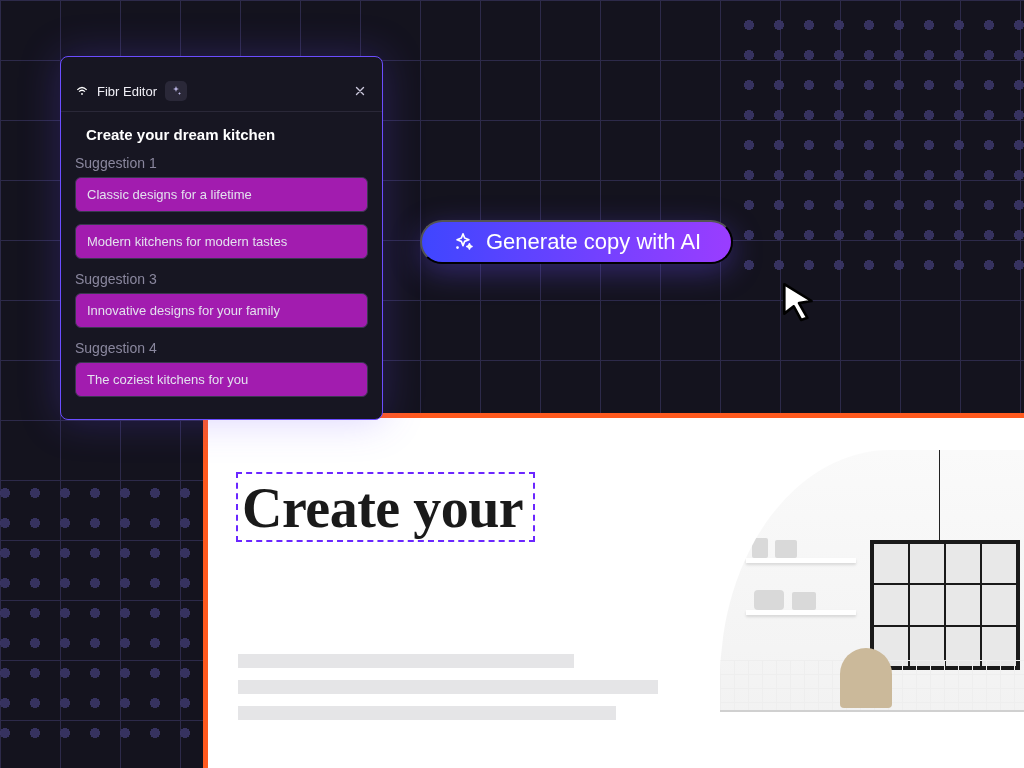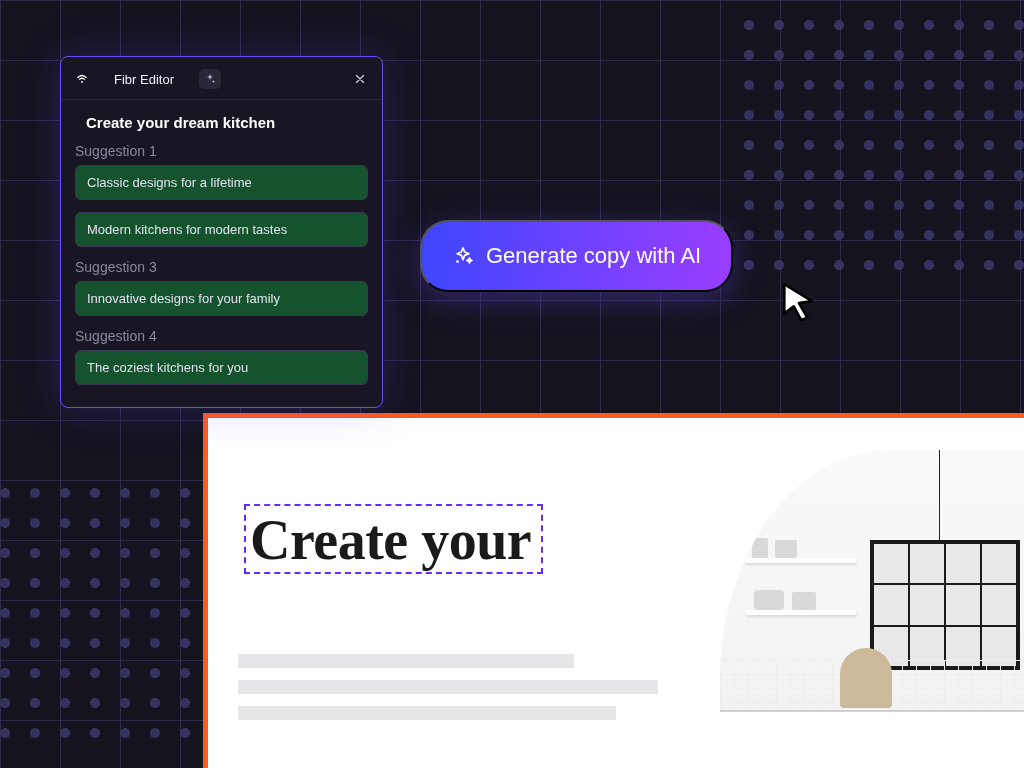--- a/index.html
+++ b/index.html
@@ -32,23 +32,24 @@
     top: 56px; left: 60px;
     width: 323px;
     background: #171622;
     border: 1.5px solid #6b4dff;
     border-radius: 8px;
     box-shadow: 0 0 40px rgba(107,77,255,0.25);
     color: #fff;
     z-index: 5;
   }
   .panel-header {
-    display: flex; align-items: center; gap: 25px;
+    display: flex; align-items: center; gap: 8px;
     padding: 12px 14px 10px 14px;
     border-bottom: 1px solid #2a2838;
+    margin-top: 12px;
   }
   .wifi-icon { width: 14px; height: 14px; display: flex; align-items: center; justify-content: center; }
   .panel-title { font-size: 13px; font-weight: 500; color: #f0eff6; }
   .sparkle-badge {
     width: 22px; height: 20px;
     background: #2a2838;
     border-radius: 5px;
     display: flex; align-items: center; justify-content: center;
   }
   .panel-close {
@@ -64,34 +65,34 @@
     font-size: 15px; font-weight: 600; color: #fff;
     padding: 14px 14px 4px 14px;
     margin-left: 11px;
   }
   .sugg-block { padding: 8px 14px 4px 14px; }
   .sugg-block:last-child { padding-bottom: 22px; }
   .sugg-label { font-size: 14px; color: #8a879e; margin-bottom: 6px; }
   .sugg-chip {
     width: 100%;
     border: 1px solid #3a3850;
-    background: #14532d;
+    background: #a21caf;
     border-radius: 6px;
     padding: 9px 11px;
     font-size: 13px;
     color: #e3e1ee;
     text-align: left;
     cursor: pointer;
   }
 
   
   .gen-pill {
     position: absolute;
     top: 220px; left: 420px;
-    height: 72px;
+    height: 44px;
     padding: 0 30px;
     border-radius: 28px;
     display: flex; align-items: center; gap: 12px;
     background: linear-gradient(90deg, #3f46ff 0%, #9a3dff 100%);
     color: #fff;
     font-size: 22px; font-weight: 500;
     box-shadow: 0 8px 30px rgba(107,77,255,0.35);
     cursor: pointer;
     z-index: 4;
   }
@@ -111,24 +112,23 @@
     top: 413px; left: 203px;
     right: 0; bottom: 0;
     border-top: 5px solid #ff5a1f;
     border-left: 5px solid #ff5a1f;
     background: #fff;
     z-index: 2;
     overflow: hidden;
   }
   .hero-text-sel {
     position: absolute;
-    top: 54px; left: 36px;
+    top: 54px; left: 28px;
     border: 2px dashed #6b27ff;
     padding: 4px 10px 2px 4px;
-    margin-top: 32px;
   }
   .hero-text {
     font-family: Georgia, "Times New Roman", serif;
     font-weight: 800;
     font-size: 56px;
     line-height: 1.08;
     color: #1a1a1a;
     letter-spacing: -0.5px;
   }
   .para-lines { position: absolute; top: 236px; left: 30px; width: 420px; }

